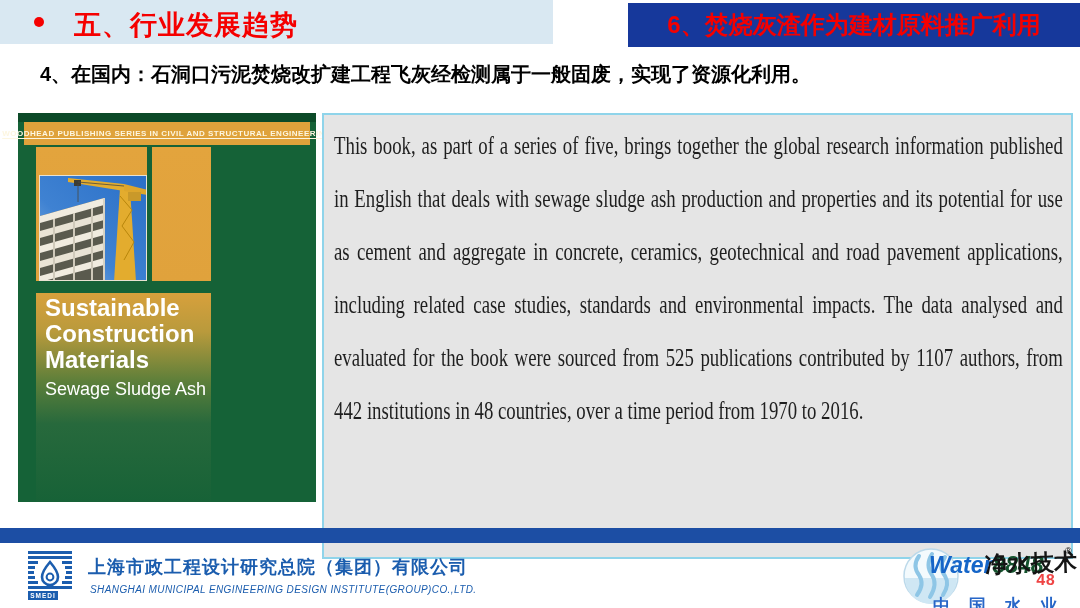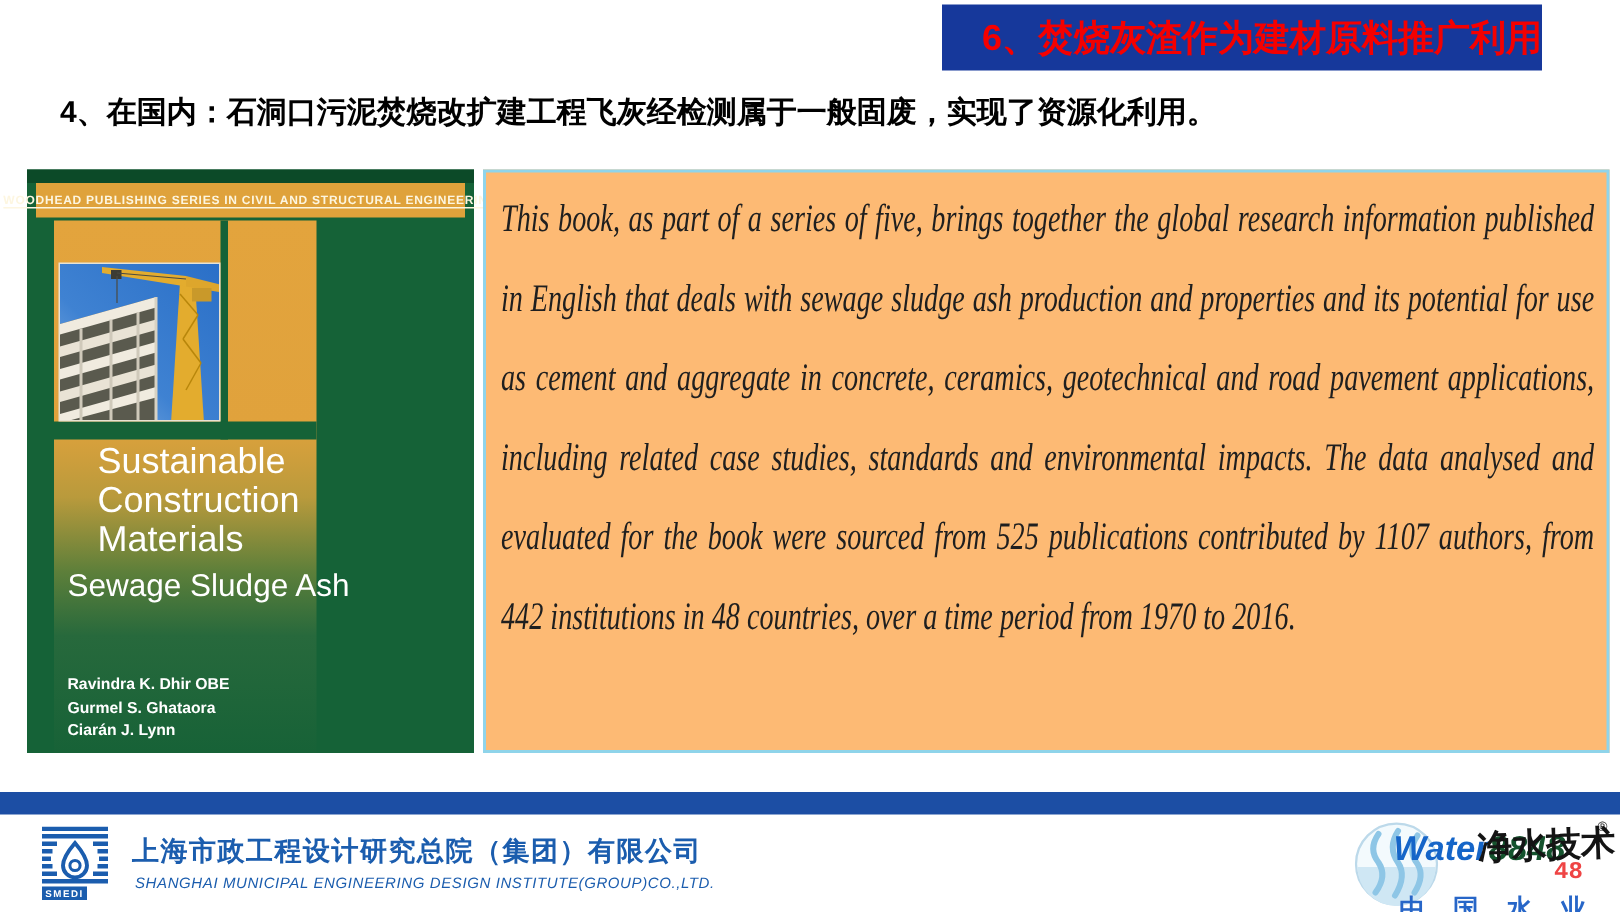--- a/index.html
+++ b/index.html
@@ -16,22 +16,22 @@
   }
   .header-bullet {
     position:absolute; left:34px; top:17px; width:10px; height:10px;
     border-radius:50%; background:#f50000;
   }
   .header-title {
     position:absolute; left:74px; top:7px;
     font-size:27px; font-weight:bold; color:#f50000; letter-spacing:1px;
   }
   .topic-box {
-    position:absolute; left:628px; top:3px; width:400px; height:44px;
-    background:#16389b; display:flex; align-items:center; justify-content:flex-end;
+    position:absolute; left:628px; top:3px; width:452px; height:44px;
+    background:#16389b; display:flex; align-items:center; justify-content:center;
   }
   .topic-box span {
     font-size:24px; font-weight:bold; color:#f50000; white-space:nowrap;
   }
   
   .body-line { position:absolute; left:40px; font-size:20px; font-weight:bold; color:#000; white-space:nowrap; }
   .body-line.l1 { top:61px; }
   .body-line.l2 { top:87px; }
   
   .book-cover {
@@ -52,34 +52,34 @@
     background:linear-gradient(180deg,#e3a43d 0%,#e0a23c 38%,#b99a3c 52%,#5d7f3a 66%,#27693c 78%,#176237 100%);
   }
   .panel-vdiv { position:absolute; left:111px; top:0; width:5px; height:146px; background:#156237; }
   .panel-hdiv { position:absolute; left:0; top:134px; width:100%; height:12px; background:#156237; }
   .cover-photo {
     position:absolute; left:3px; top:28px; width:108px; height:106px;
     border:1px solid #e8e2d2; overflow:hidden;
   }
   .cover-title {
     position:absolute; left:9px; top:148px; width:160px;
-    font-size:24px; line-height:26px; font-weight:normal; color:#ffffff;margin-left:20px;
+    font-size:24px; line-height:26px; font-weight:bold; color:#ffffff;
   }
   .cover-subtitle {
     position:absolute; left:9px; top:232px; width:166px;
-    font-size:21px; color:#ffffff; white-space:nowrap;
+    font-size:18px; color:#ffffff; white-space:nowrap;
   }
   .cover-authors {
     position:absolute; left:9px; top:302px;
     font-size:10.5px; line-height:15.5px; font-weight:bold; color:#ffffff;
   }
   
   .excerpt-box {
-    position:absolute; left:322px; top:113px; width:751px; height:389px;
-    border:2px solid #8fd4ea; background:#fdba74; overflow:hidden;font-style:italic;
+    position:absolute; left:322px; top:113px; width:751px; height:446px;
+    border:2px solid #8fd4ea; background:#e5e5e5; overflow:hidden;
   }
   .excerpt-text {
     position:absolute; left:10px; top:4px; width:1008px;
     transform:scaleX(0.723); transform-origin:left top;
     font-family:"Liberation Serif", serif;
     font-size:26px; line-height:53px; color:#1f1f1f;
     text-align:justify;
   }
   
   .footer-bar { position:absolute; left:0; top:528px; width:1080px; height:15px; background:#1c4ea4; }
@@ -111,20 +111,24 @@
   .page-number {
     position:absolute; left:1036px; top:572px;
     font-size:16px; font-weight:bold; color:#ef4444;font-family:Liberation Mono, monospace;
   }
 </style>
 </head>
 <body>
 
 <div class="slide">
 
+  <div class="header-bar">
+    <span class="header-bullet"></span>
+    <span class="header-title">五、行业发展趋势</span>
+  </div>
   <div class="topic-box">
     <span>6、焚烧灰渣作为建材原料推广利用</span>
   </div>
 
   <div class="body-line l1">4、在国内：石洞口污泥焚烧改扩建工程飞灰经检测属于一般固废，实现了资源化利用。</div>
 
   <div class="book-cover">
     <div class="book-top-strip"></div>
     <div class="series-band">
       <span>WOODHEAD PUBLISHING SERIES IN CIVIL AND STRUCTURAL ENGINEERING</span>
@@ -162,25 +166,20 @@
           <polygon points="84,8 28,2 28,6 84,15" fill="#e3ac2e"></polygon>
           <polygon points="84,8 108,14 108,19 84,15" fill="#dda62c"></polygon>
           <rect x="88" y="16" width="13" height="9" fill="#c9992a"></rect>
           <rect x="34" y="4" width="7" height="6" fill="#3c3c34"></rect>
           <line x1="38" y1="6" x2="84" y2="10" stroke="#4a4a42" stroke-width="0.8"></line>
           <line x1="38" y1="8" x2="38" y2="26" stroke="#4a4a42" stroke-width="0.8"></line>
         </svg>
       </div>
       <div class="cover-title">Sustainable Construction Materials</div>
       <div class="cover-subtitle">Sewage Sludge Ash</div>
-      <div class="cover-authors">
-        <div>Ravindra K. Dhir OBE</div>
-        <div>Gurmel S. Ghataora</div>
-        <div>Ciarán J. Lynn</div>
-      </div>
     </div>
   </div>
 
   <div class="excerpt-box">
     <div class="excerpt-text">This book, as part of a series of five, brings together the global research information published in English that deals with sewage sludge ash production and properties and its potential for use as cement and aggregate in concrete, ceramics, geotechnical and road pavement applications, including related case studies, standards and environmental impacts. The data analysed and evaluated for the book were sourced from 525 publications contributed by 1107 authors, from 442 institutions in 48 countries, over a time period from 1970 to 2016.</div>
   </div>
 
   <div class="footer-bar"></div>
 
   <div class="smedi-logo">

